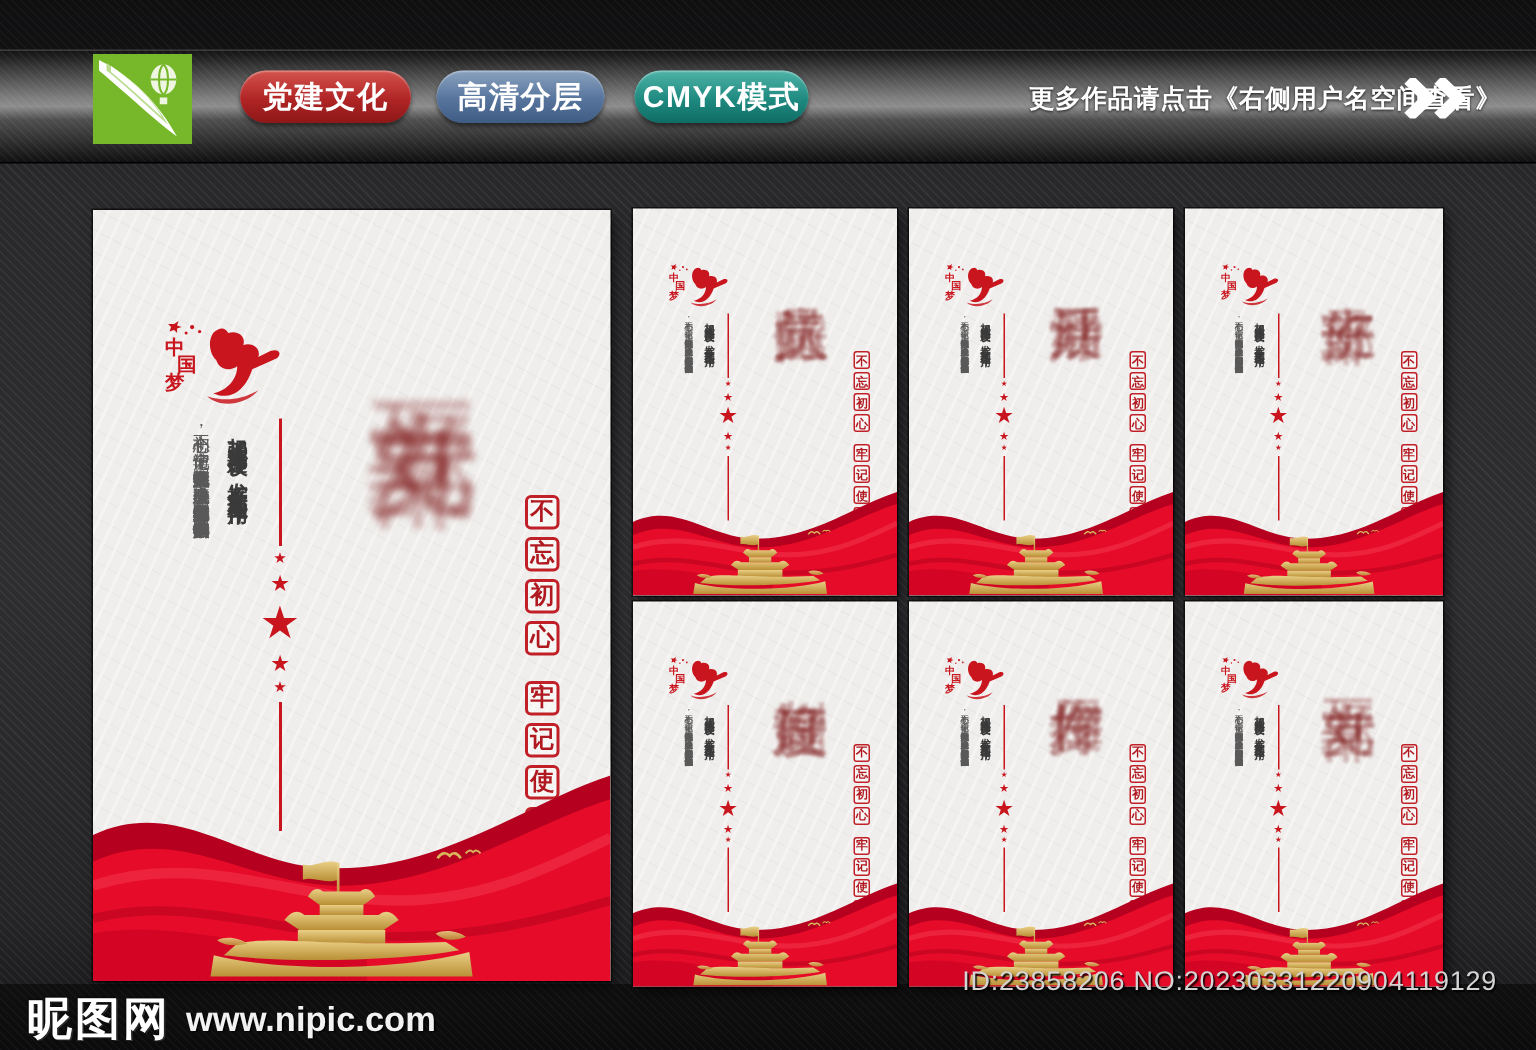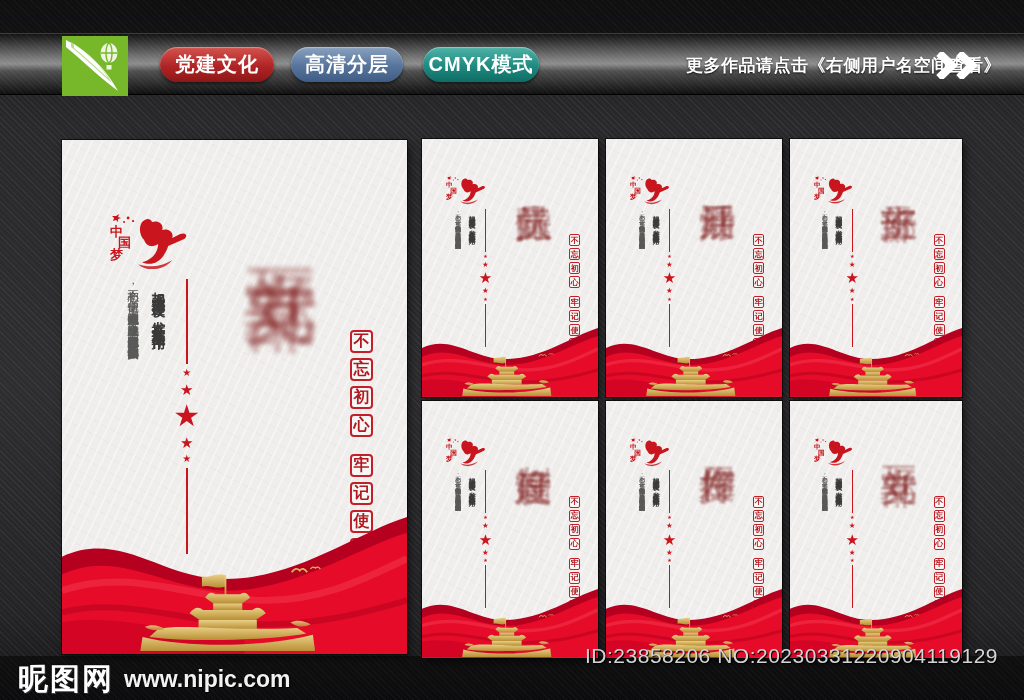--- a/index.html
+++ b/index.html
@@ -9,21 +9,21 @@
     background:
       repeating-linear-gradient(45deg, rgba(255,255,255,0.055) 0 1px, rgba(0,0,0,0) 1px 4px),
       linear-gradient(180deg,#1b1b1d 0%,#29292c 18%,#2e2e31 55%,#242427 88%,#161618 100%);
   }
   
   .top-strip{position:absolute;left:0;top:0;width:1024px;height:33px;background:rgba(0,0,0,0.42);}
   .footer-bar{position:absolute;left:0;top:656px;width:1024px;height:44px;background:rgba(0,0,0,0.46);}
 
   
   .topbar{
-    position:absolute;left:0;top:33px;width:1024px;height:62px;
+    position:absolute;left:0;top:33px;width:1024px;height:76px;
     background:
       repeating-linear-gradient(45deg, rgba(255,255,255,0.04) 0 1px, rgba(0,0,0,0) 1px 4px),
       linear-gradient(180deg,#141414 0%,#7e7e7e 42%,#8d8d8d 50%,#4f4f4f 62%,#101010 100%);
     border-top:1px solid #3c3c3c;border-bottom:1px solid #000;
   }
   .cdr-logo{position:absolute;left:62px;top:2px;width:66px;height:60px;display:block;}
   .pill{
     position:absolute;top:13px;height:35px;border-radius:18px;
     display:flex;align-items:center;justify-content:center;
     color:#fff;font-size:20px;font-weight:bold;letter-spacing:1px;
@@ -114,21 +114,21 @@
   
   .wm{
     position:absolute;left:18px;top:662px;height:34px;display:flex;align-items:center;gap:10px;z-index:5;
   }
   .wm-cn{
     color:#fff;font-size:30px;font-weight:900;letter-spacing:2px;
     text-shadow:0 0 2px #000,1px 1px 0 #3a3a3a;
   }
   .wm-url{color:#f2f2f2;font-size:23px;font-weight:bold;text-shadow:1px 1px 1px #000;}
   .id-text{
-    position:absolute;right:26px;top:644px;color:#d4d4d4;font-size:21px;z-index:5;
+    position:absolute;right:26px;top:644px;color:#d4d4d4;font-size:18px;z-index:5;
     text-shadow:1px 1px 1px #000;letter-spacing:0.5px;
   }
 </style>
 </head>
 <body>
 
 <div id="stage">
   <div class="top-strip"></div>
 
   <div class="topbar">

